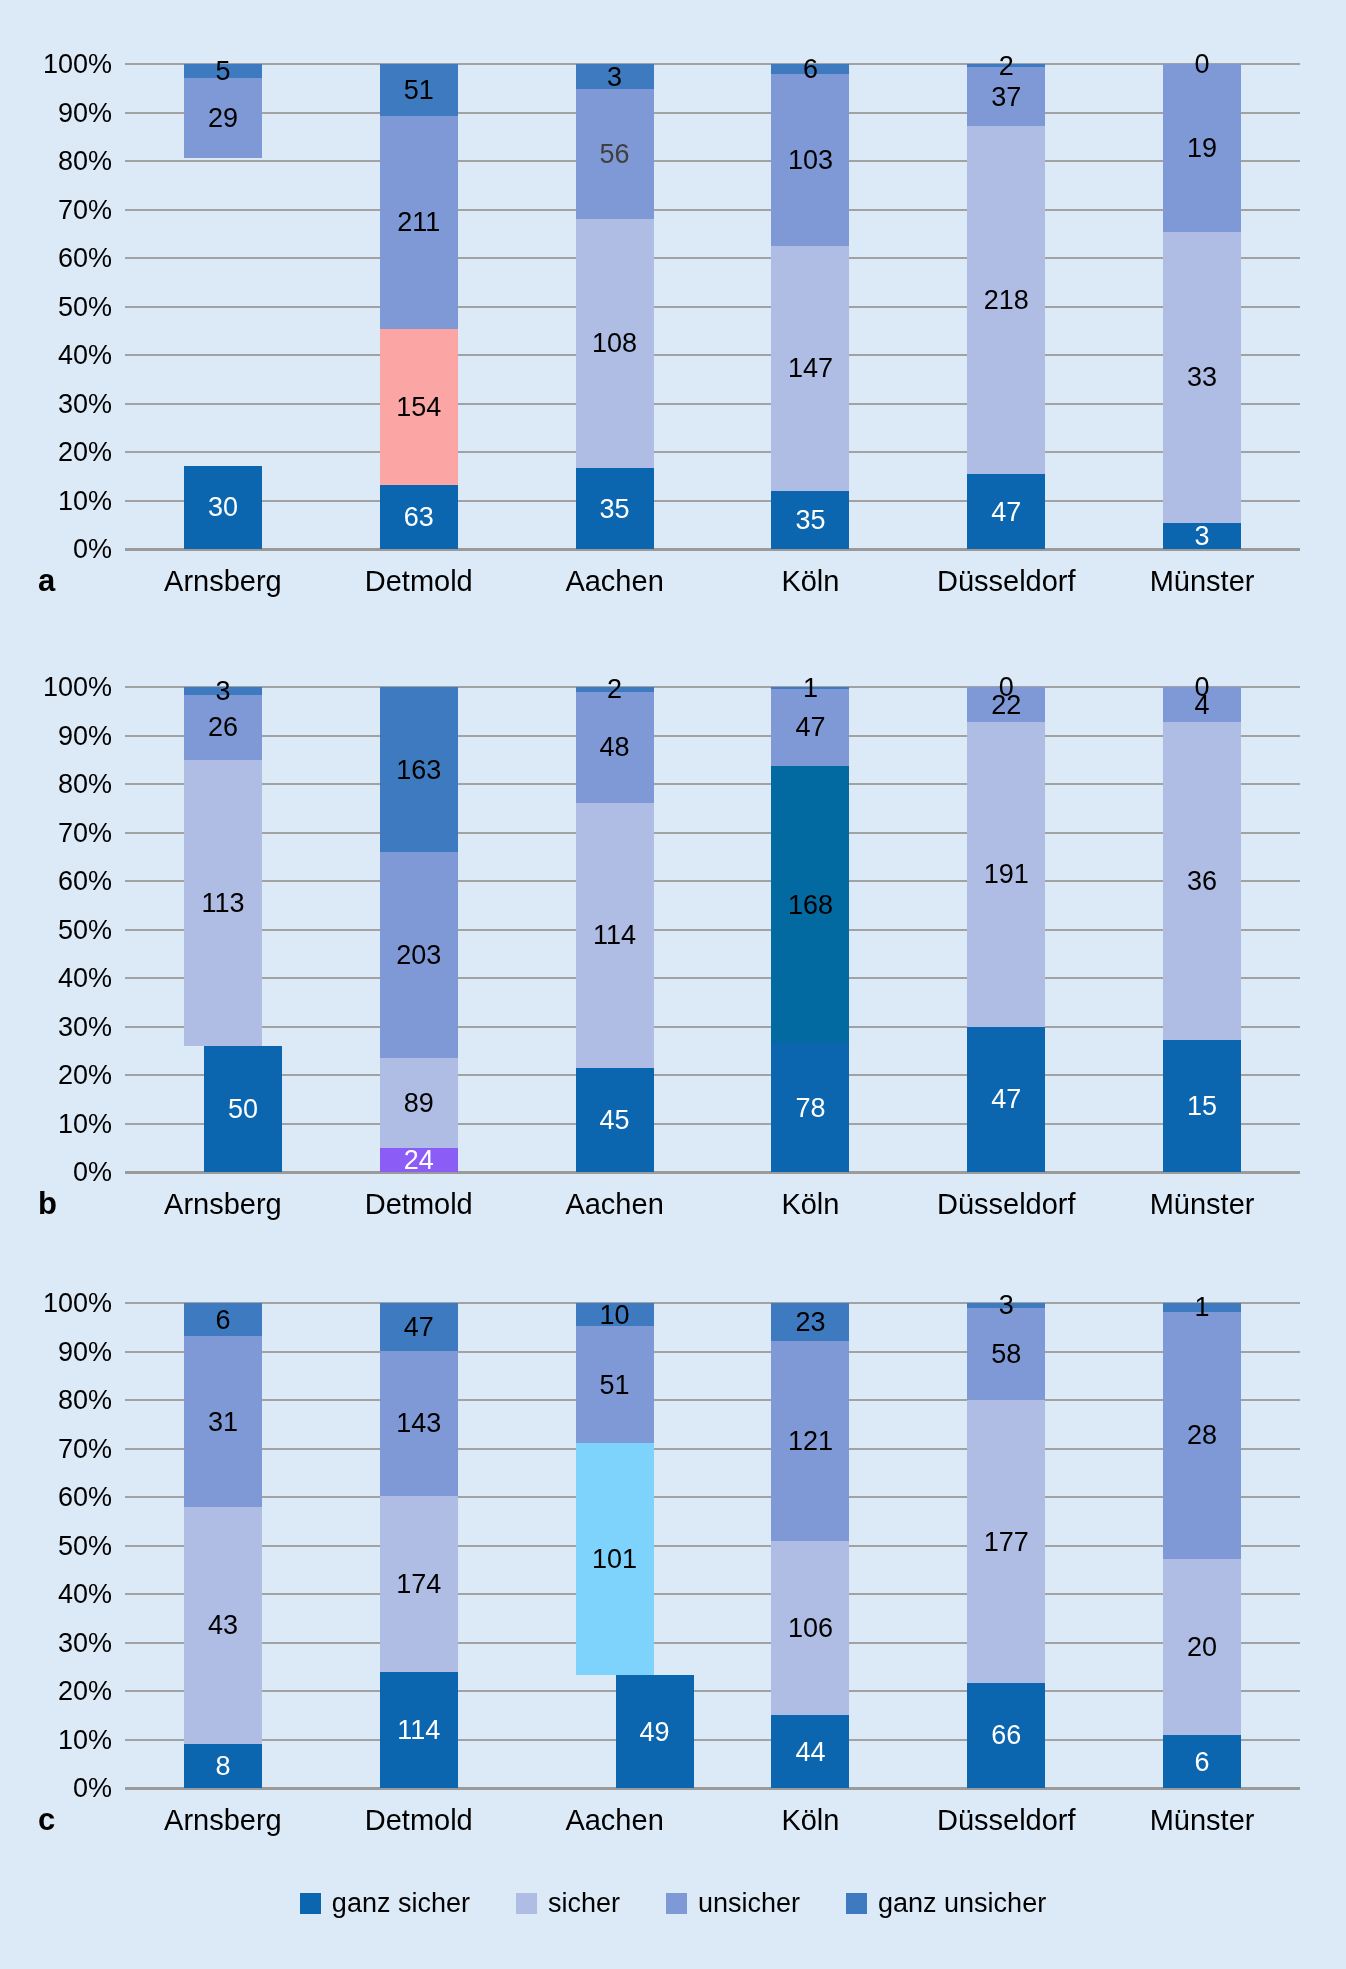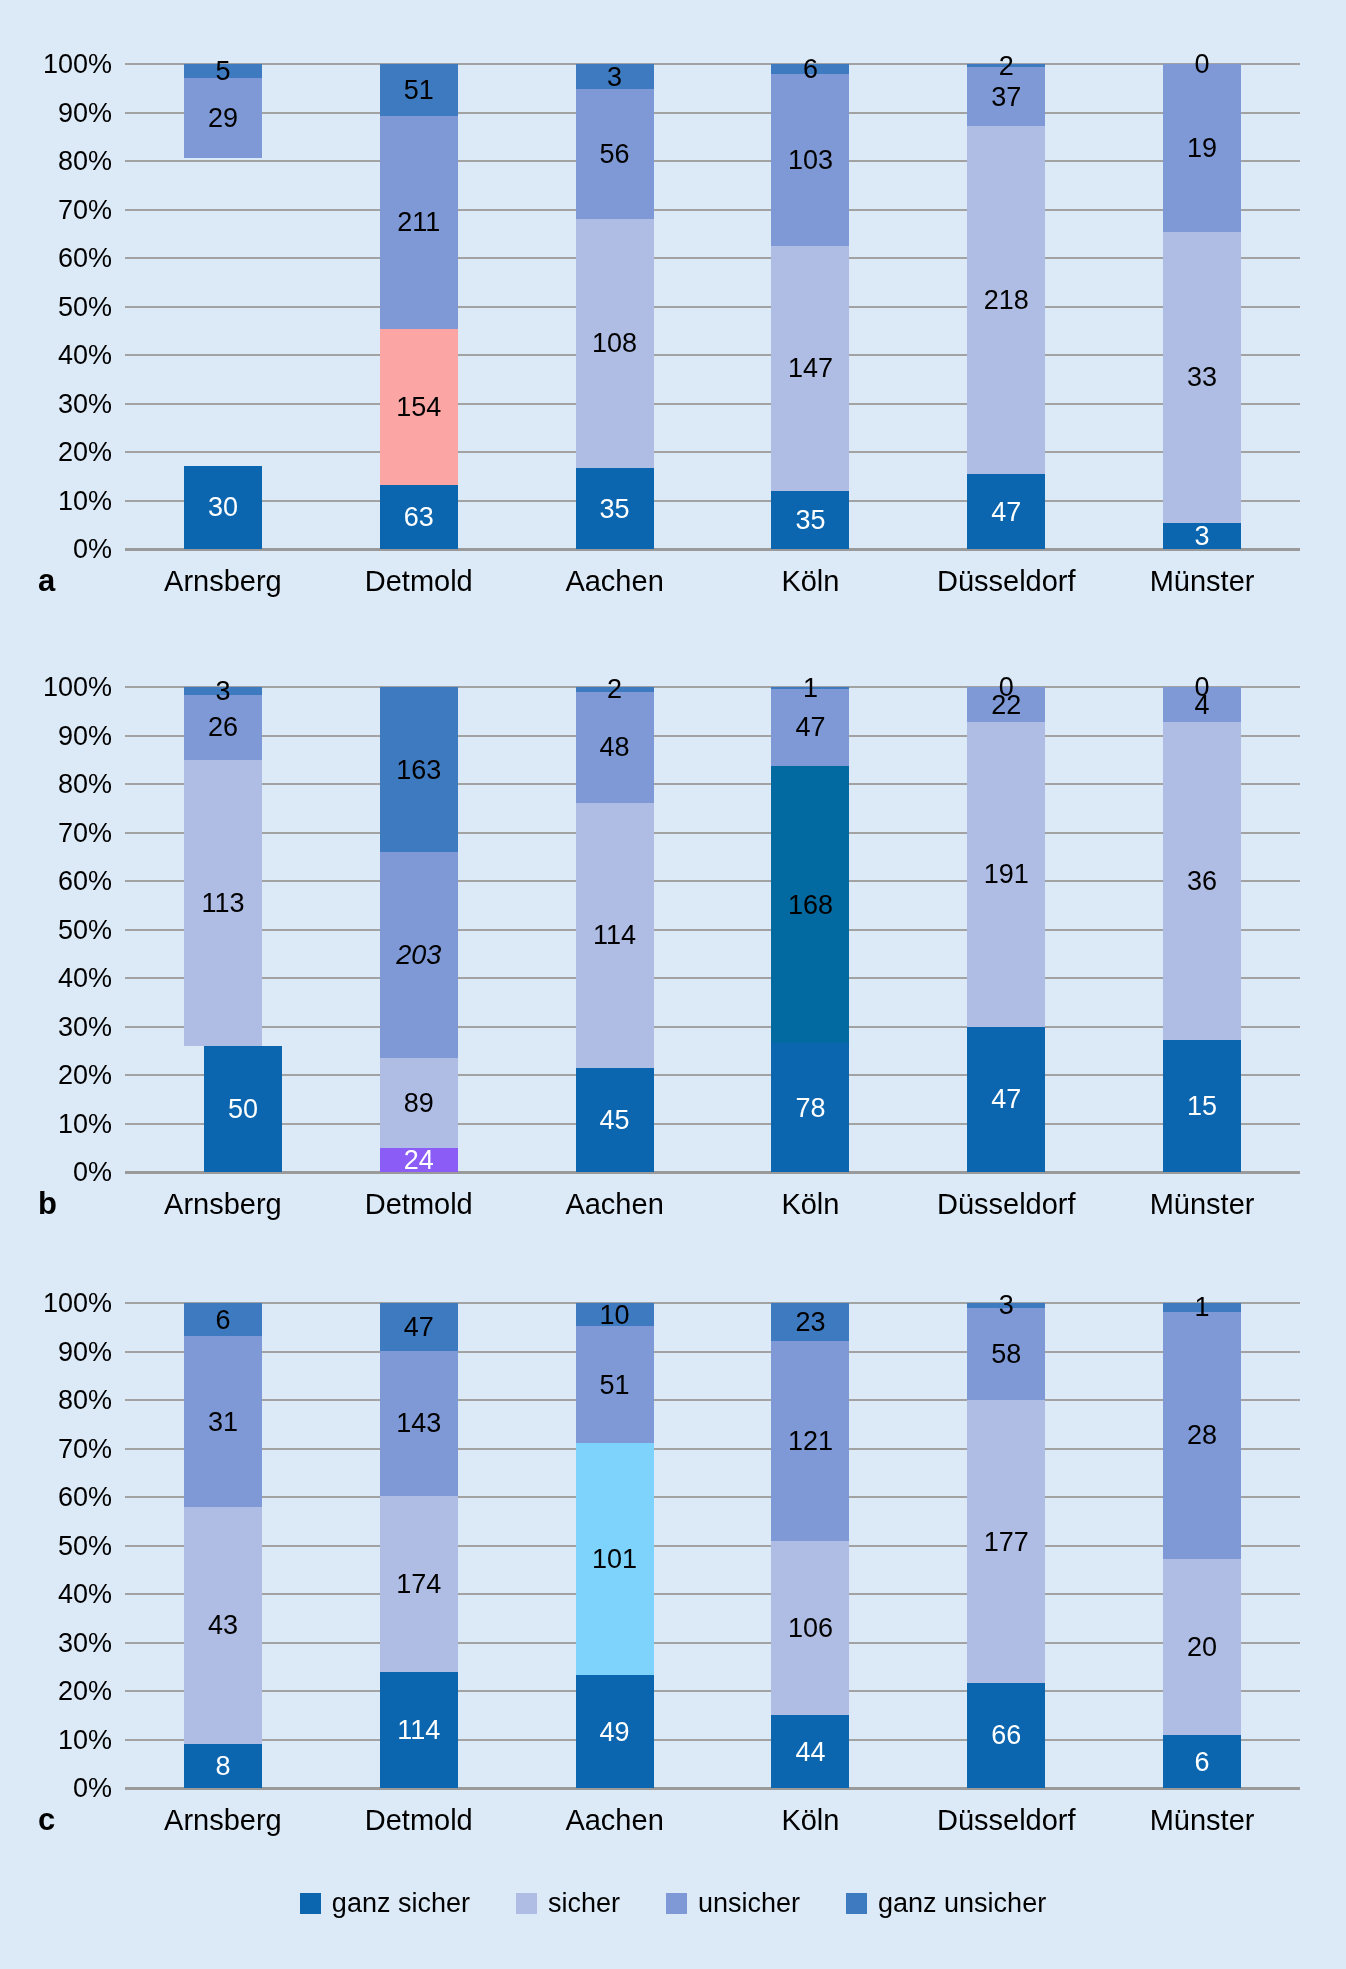--- a/index.html
+++ b/index.html
@@ -91,21 +91,21 @@
             </div>
           </div>
           <div class="bar" style="left: 450.583px;">
             <div class="seg" style="bottom: 0%; height: 16.6667%; background: rgb(11, 102, 175);">
               <div class="seg-label" style="color: rgb(255, 255, 255);">35</div>
             </div>
             <div class="seg" style="bottom: 16.6667%; height: 51.4286%; background: rgb(175, 188, 227);">
               <div class="seg-label" style="color: rgb(0, 0, 0);">108</div>
             </div>
             <div class="seg" style="bottom: 68.0952%; height: 26.6667%; background: rgb(126, 153, 213);">
-              <div class="seg-label" style="color: #000000;">56</div>
+              <div class="seg-label" style="color: #404040;">56</div>
             </div>
             <div class="seg" style="bottom: 94.7619%; height: 5.2381%; background: rgb(62, 122, 192);">
               <div class="seg-label" style="color: rgb(0, 0, 0);">3</div>
             </div>
           </div>
           <div class="bar" style="left: 646.417px;">
             <div class="seg" style="bottom: 0%; height: 12.0275%; background: rgb(11, 102, 175);">
               <div class="seg-label" style="color: rgb(255, 255, 255);">35</div>
             </div>
             <div class="seg" style="bottom: 12.0275%; height: 50.5155%; background: rgb(175, 188, 227);">
@@ -196,21 +196,21 @@
             </div>
           </div>
           <div class="bar" style="left: 254.75px;">
             <div class="seg" style="bottom: 0%; height: 5.01044%; background: #8b5cf6;">
               <div class="seg-label" style="color: rgb(255, 255, 255);">24</div>
             </div>
             <div class="seg" style="bottom: 5.01044%; height: 18.5804%; background: rgb(175, 188, 227);">
               <div class="seg-label" style="color: rgb(0, 0, 0);">89</div>
             </div>
             <div class="seg" style="bottom: 23.5908%; height: 42.38%; background: rgb(126, 153, 213);">
-              <div class="seg-label" style="color: rgb(0, 0, 0); font-style: italic;">203</div>
+              <div class="seg-label" style="color: rgb(0, 0, 0);">203</div>
             </div>
             <div class="seg" style="bottom: 65.9708%; height: 34.0292%; background: rgb(62, 122, 192);">
               <div class="seg-label" style="color: rgb(0, 0, 0);">163</div>
             </div>
           </div>
           <div class="bar" style="left: 450.583px;">
             <div class="seg" style="bottom: 0%; height: 21.5311%; background: rgb(11, 102, 175);">
               <div class="seg-label" style="color: rgb(255, 255, 255);">45</div>
             </div>
             <div class="seg" style="bottom: 21.5311%; height: 54.5455%; background: rgb(175, 188, 227);">
@@ -322,21 +322,21 @@
               <div class="seg-label" style="color: rgb(0, 0, 0);">174</div>
             </div>
             <div class="seg" style="bottom: 60.251%; height: 29.9163%; background: rgb(126, 153, 213);">
               <div class="seg-label" style="color: rgb(0, 0, 0);">143</div>
             </div>
             <div class="seg" style="bottom: 90.1674%; height: 9.83264%; background: rgb(62, 122, 192);">
               <div class="seg-label" style="color: rgb(0, 0, 0);">47</div>
             </div>
           </div>
           <div class="bar" style="left: 450.583px;">
-            <div class="seg" style="bottom: 0%; height: 23.2227%; background: rgb(11, 102, 175);">
+            <div class="seg" style="bottom: 0%; height: 23.2227%; background: rgb(11, 102, 175); margin-left: 40px;">
               <div class="seg-label" style="color: rgb(255, 255, 255);">49</div>
             </div>
             <div class="seg" style="bottom: 23.2227%; height: 47.8673%; background: #7dd3fc;">
               <div class="seg-label" style="color: rgb(0, 0, 0);">101</div>
             </div>
             <div class="seg" style="bottom: 71.09%; height: 24.1706%; background: rgb(126, 153, 213);">
               <div class="seg-label" style="color: rgb(0, 0, 0);">51</div>
             </div>
             <div class="seg" style="bottom: 95.2607%; height: 4.73934%; background: rgb(62, 122, 192);">
               <div class="seg-label" style="color: rgb(0, 0, 0);">10</div>

